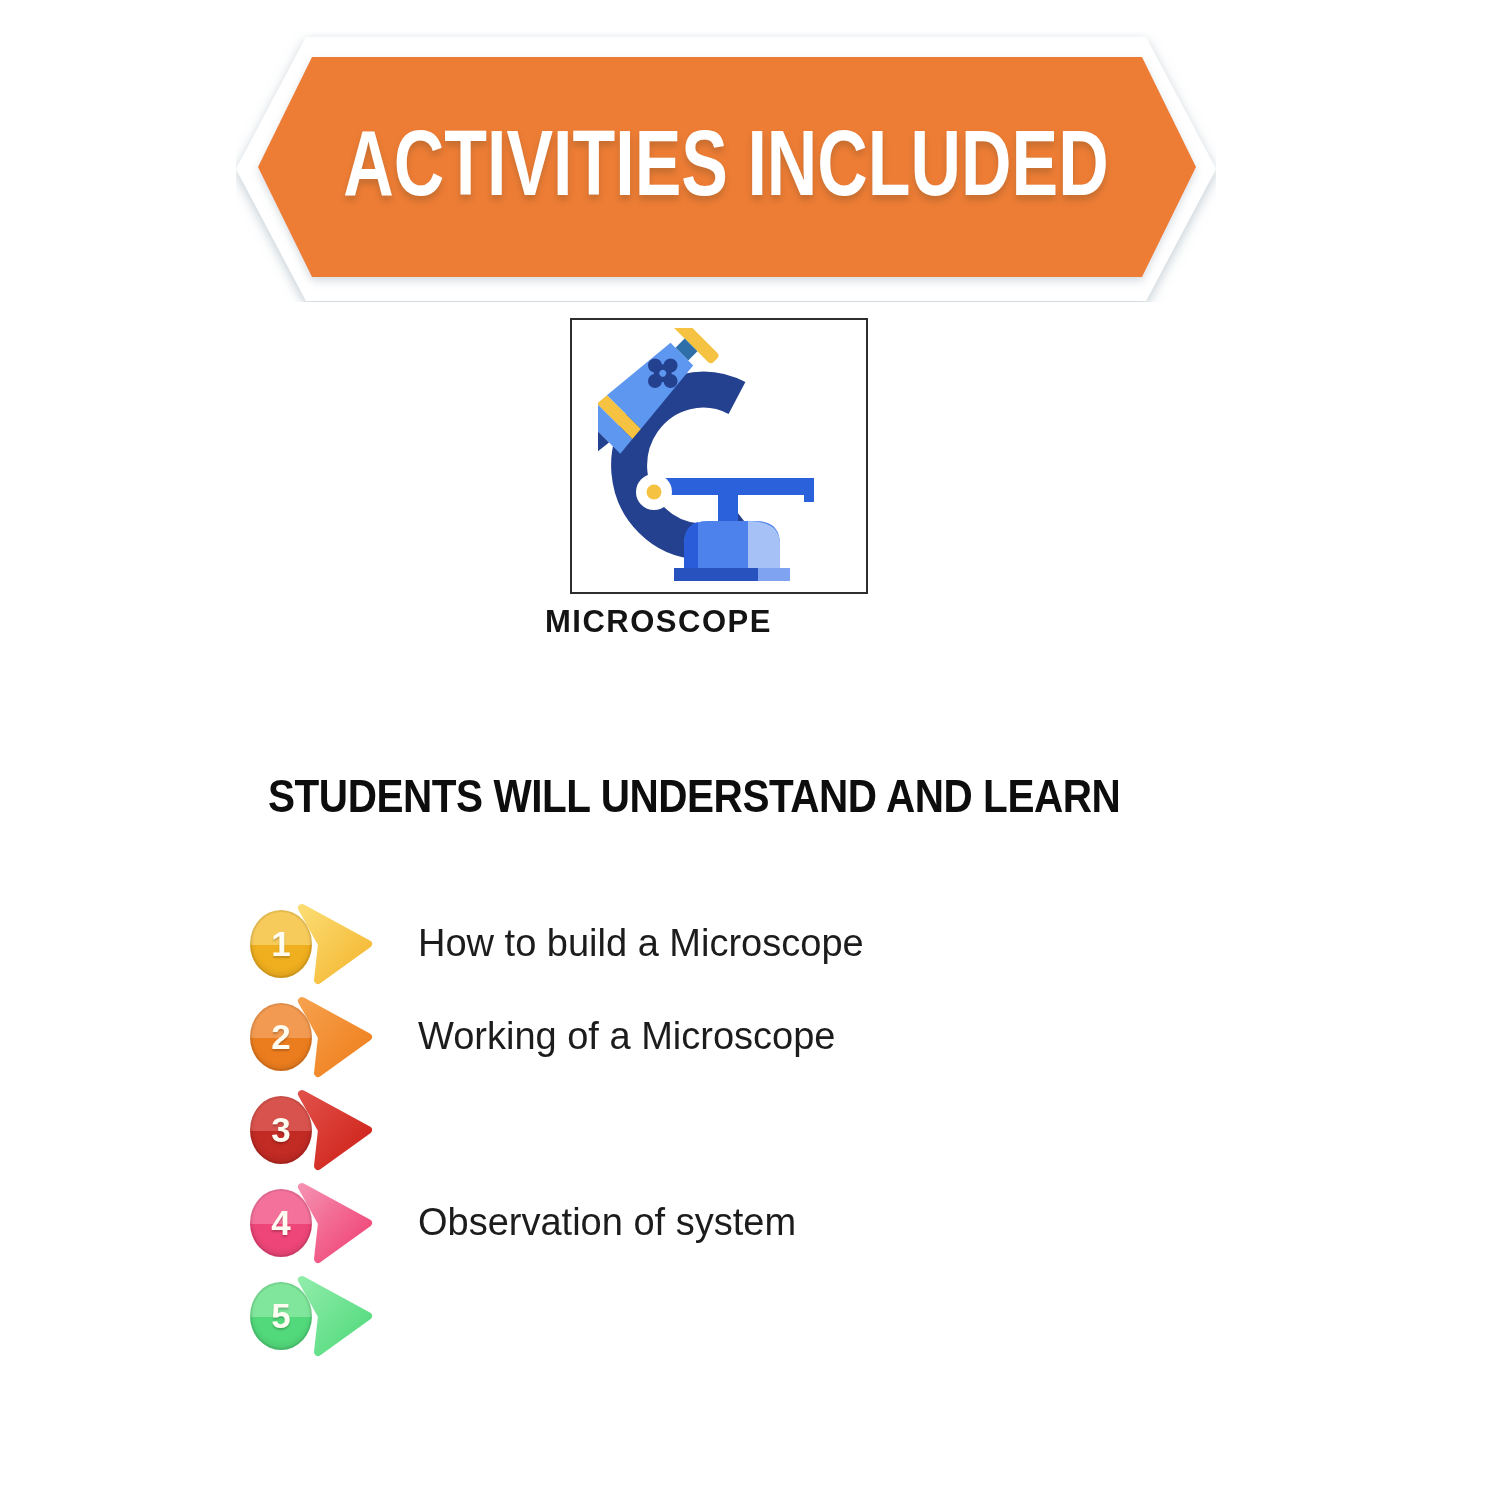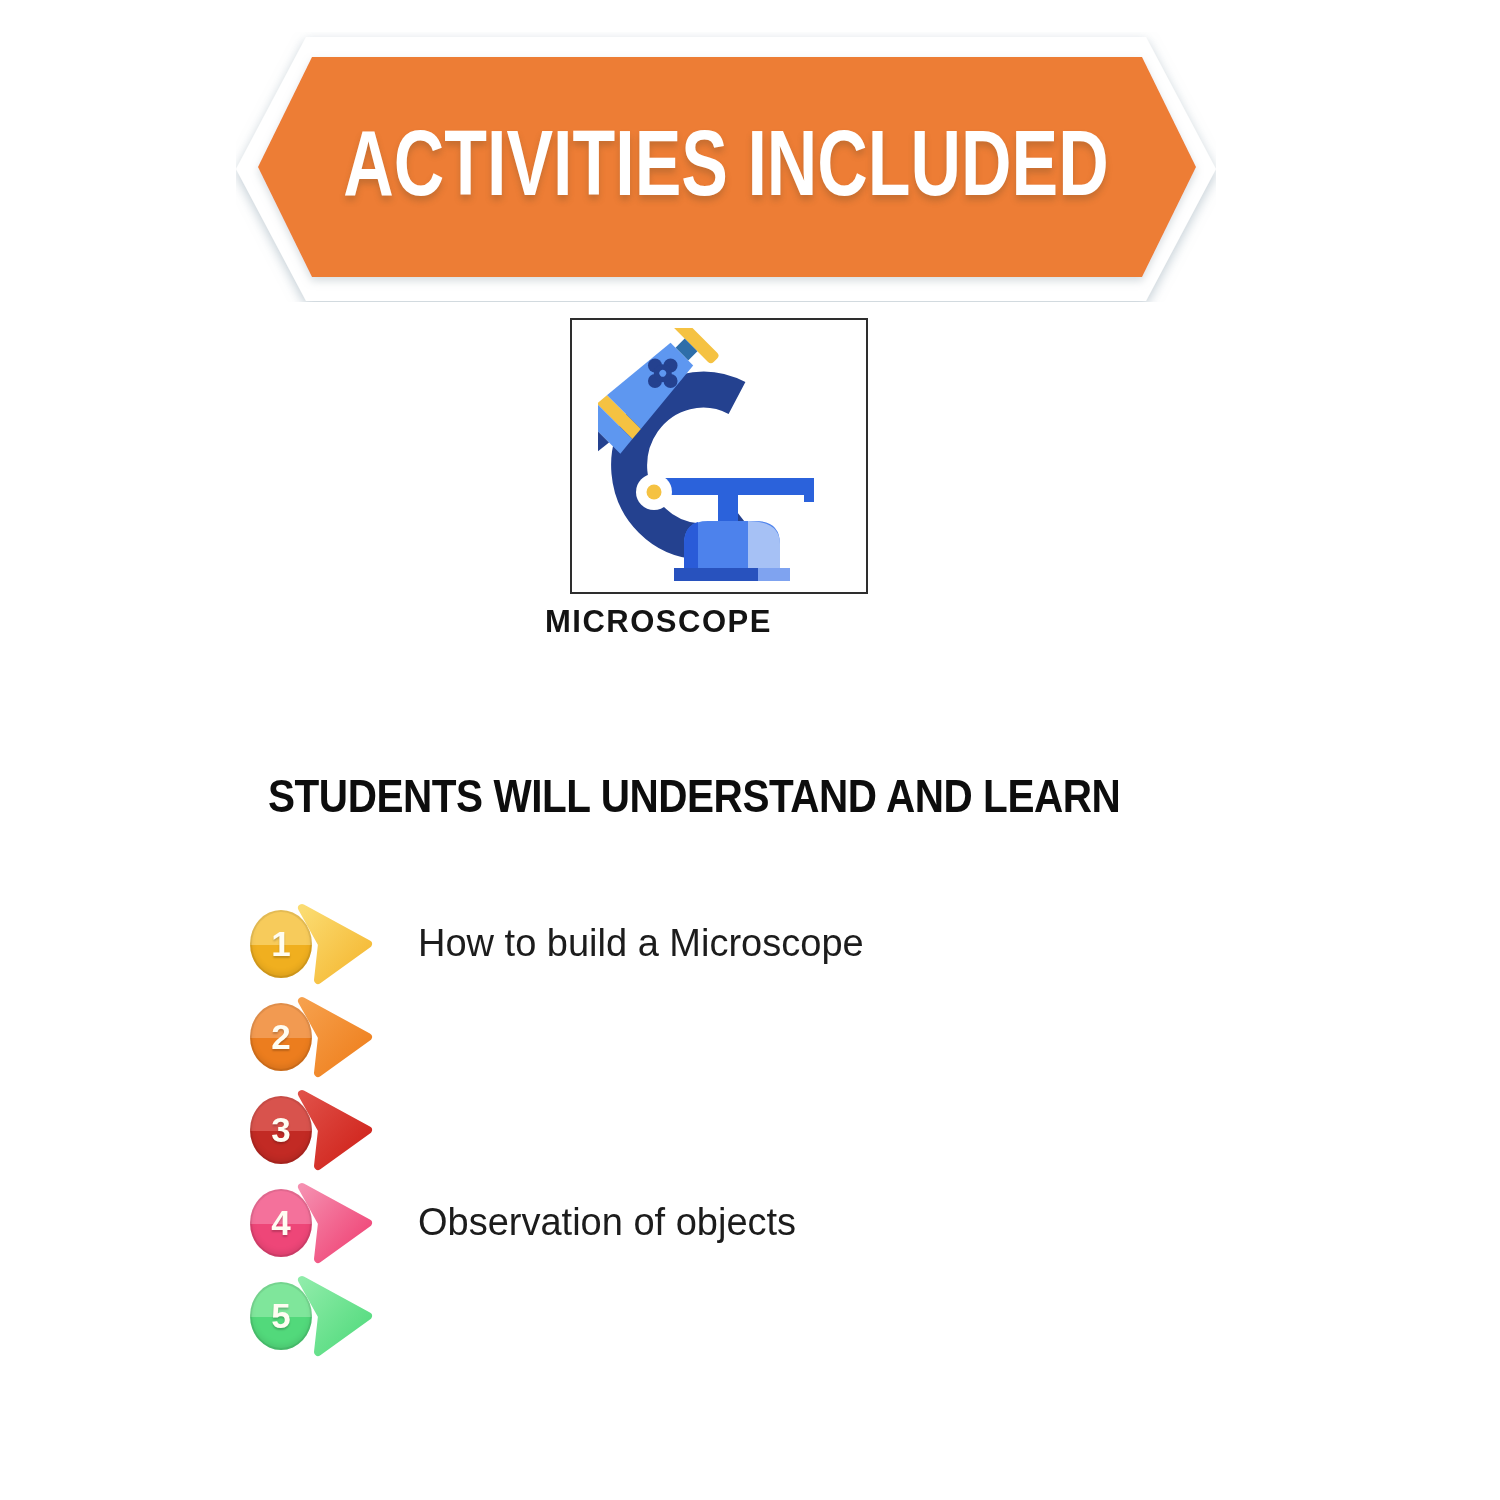--- a/index.html
+++ b/index.html
@@ -141,20 +141,21 @@
               <stop offset="0" stop-color="#F6A04C"></stop>
               <stop offset="1" stop-color="#EE7D1A"></stop>
             </linearGradient>
           </defs>
           <path d="M8,6 L74,42 L24,78 L28,42 Z" stroke-width="8" stroke-linejoin="round" fill="url(#arrow-grad-1)" stroke="url(#arrow-grad-1)"></path>
         </svg>
         <div class="circle" style="--c1: #F29A51; --c2: #EC7D1E;">
           <span class="num">2</span>
         </div>
       </div>
+      <span class="learn-label">Working of a Microscope</span>
     </div>
 
     <div class="learn-row">
       <div class="bullet">
         <svg class="arrow" width="80" height="84" viewBox="0 0 80 84">
           <defs>
             <linearGradient class="ag" x1="0" y1="0" x2="1" y2="1" id="arrow-grad-2">
               <stop offset="0" stop-color="#E05048"></stop>
               <stop offset="1" stop-color="#CE1F17"></stop>
             </linearGradient>
@@ -175,21 +176,21 @@
               <stop offset="0" stop-color="#F58FB0"></stop>
               <stop offset="1" stop-color="#EF3D70"></stop>
             </linearGradient>
           </defs>
           <path d="M8,6 L74,42 L24,78 L28,42 Z" stroke-width="8" stroke-linejoin="round" fill="url(#arrow-grad-3)" stroke="url(#arrow-grad-3)"></path>
         </svg>
         <div class="circle" style="--c1: #F4719B; --c2: #EE4678;">
           <span class="num">4</span>
         </div>
       </div>
-      <span class="learn-label">Observation of objects</span>
+      <span class="learn-label">Observation of system</span>
     </div>
 
     <div class="learn-row">
       <div class="bullet">
         <svg class="arrow" width="80" height="84" viewBox="0 0 80 84">
           <defs>
             <linearGradient class="ag" x1="0" y1="0" x2="1" y2="1" id="arrow-grad-4">
               <stop offset="0" stop-color="#8FECA9"></stop>
               <stop offset="1" stop-color="#4ED97A"></stop>
             </linearGradient>

